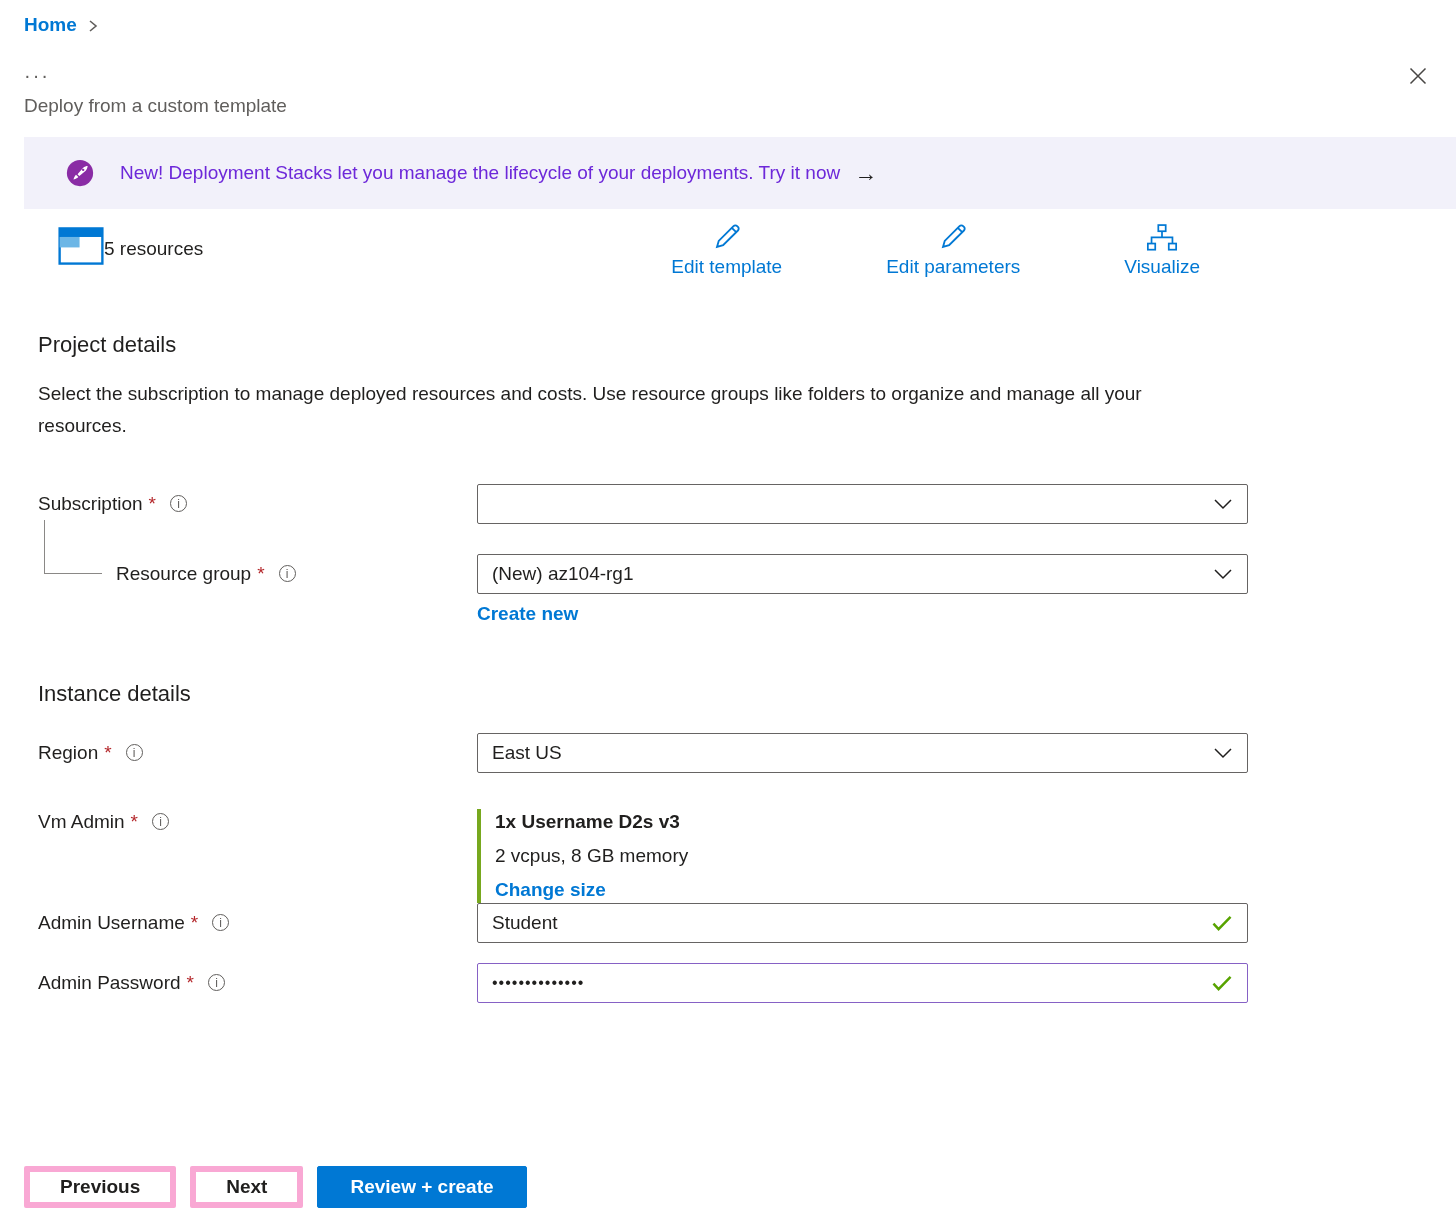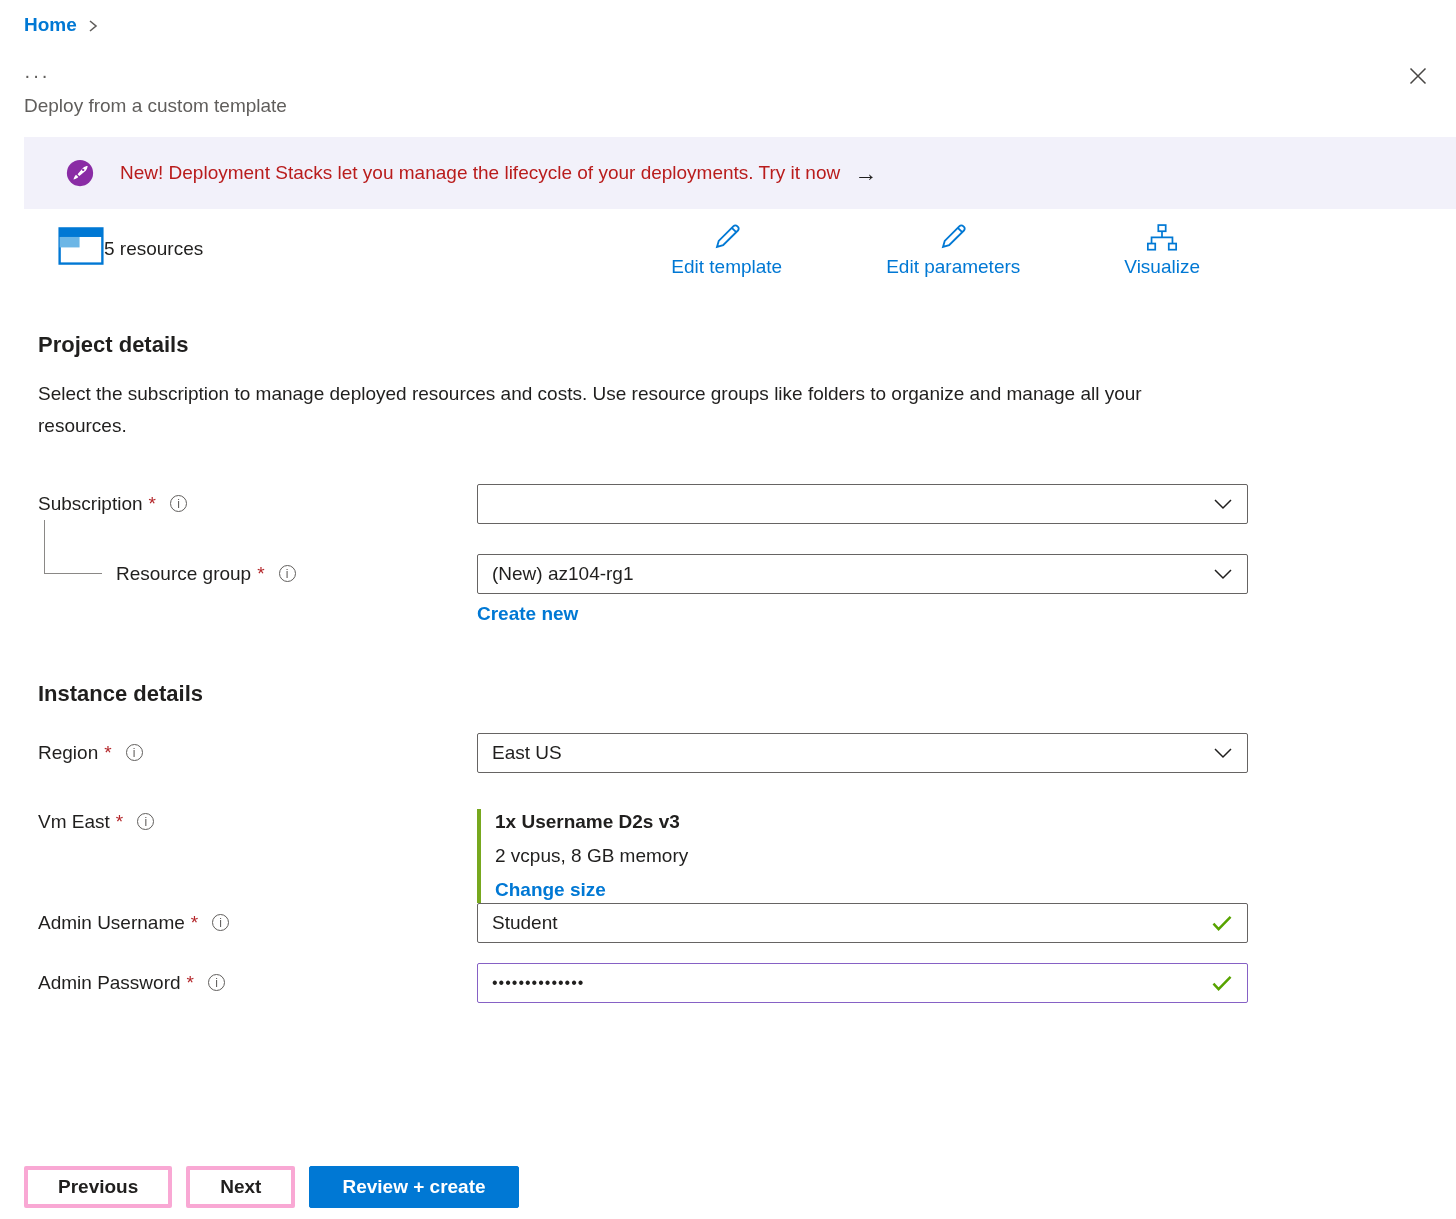--- a/index.html
+++ b/index.html
@@ -23,33 +23,33 @@
 
   .title-row { display: flex; align-items: center; gap: 34px; margin-top: 16px; }
   .page-title { font-size: 38px; font-weight: 700; letter-spacing: -0.5px; color: #1b1a19; }
   .more-menu { color: #605e5c; font-size: 20px; letter-spacing: 2px; background: none; border: none; cursor: pointer; padding-top: 12px; font-family: inherit; }
   .close-btn { position: absolute; top: 62px; right: 24px; background: none; border: none; cursor: pointer; padding: 4px; }
   .subtitle { color: #605e5c; font-size: 19px; margin-top: 8px; }
 
   
   .banner { margin: 20px 0 0 24px; height: 72px; background: #f2f1fa; display: flex; align-items: center; cursor: pointer; }
   .rocket { margin-left: 42px; display: inline-flex; }
-  .banner-text { margin-left: 26px; font-size: 19px; color: #b91c1c; }
+  .banner-text { margin-left: 26px; font-size: 19px; color: #6d28d9; }
   .banner-arrow { margin-left: 14px; font-size: 23px; color: #201f1e; }
 
   
   .template-row { margin: 10px 24px 0 24px; padding-left: 34px; display: flex; justify-content: space-between; align-items: flex-start; }
   .template-info { display: flex; align-items: center; font-size: 19px; padding-top: 8px; }
   .template-actions { display: flex; gap: 104px; margin-right: 232px; }
   .tpl-action { display: flex; flex-direction: column; align-items: center; gap: 3px; color: #0078d4; font-size: 19px; cursor: pointer; background: none; border: none; font-family: inherit; }
   .tpl-action .act-icon { height: 34px; display: flex; align-items: flex-end; }
 
   
   .form { padding: 0 24px 0 38px; }
-  .section-heading { font-size: 22px; font-weight: 700; color: #201f1e; }
+  .section-heading { font-size: 22px; font-weight: 400; color: #201f1e; }
   .h-project { margin-top: 54px; }
   .h-instance { margin-top: 56px; }
   .description { font-size: 19px; line-height: 1.68; margin-top: 20px; max-width: 1150px; color: #201f1e; }
 
   .form-row { display: flex; align-items: center; position: relative; }
   .label-col { width: 439px; display: flex; align-items: center; font-size: 19px; flex-shrink: 0; }
   .req { color: #b4272b; margin-left: 6px; font-size: 19px; }
   .info-icon { width: 17px; height: 17px; border: 1px solid #605e5c; border-radius: 50%; font-size: 12px; color: #605e5c; display: inline-flex; align-items: center; justify-content: center; margin-left: 14px; flex-shrink: 0; }
   .field-col { width: 771px; }
 
@@ -80,21 +80,21 @@
   .vm-change { display: inline-block; margin-top: 12px; }
 
   .row-username { }
   .row-password { margin-top: 20px; }
   .password-input { border-color: #8661c5; }
   .password-dots { font-size: 16px; letter-spacing: 1px; color: #201f1e; }
 
   
   .footer { position: absolute; left: 24px; bottom: 11px; display: flex; gap: 14px; }
   .btn { height: 42px; display: inline-flex; align-items: center; justify-content: center; font-size: 19px; border-radius: 2px; cursor: pointer; font-family: inherit; }
-  .btn-outline { background: #fff; border: 4px solid #f9a8d4; color: #201f1e; font-weight: 600; padding: 12px 30px; }
+  .btn-outline { background: #fff; border: 6px solid #f9a8d4; color: #201f1e; font-weight: 600; padding: 12px 30px; }
   .btn-primary { background: #0078d4; border: 1px solid #0078d4; color: #fff; font-weight: 700; padding: 0 32px; }
 </style>
 </head>
 <body>
 
 <div class="page">
 
   <div class="header">
     <div class="breadcrumb">
       <a class="breadcrumb-link">Home</a>
@@ -237,21 +237,21 @@
             <svg width="20" height="14" viewBox="0 0 20 14">
                 <path d="M2 3l8 8 8-8" fill="none" stroke="#201f1e" stroke-width="1.5"></path>
               </svg>
           </span>
         </div>
       </div>
     </div>
 
     <div class="form-row row-vmsize">
       <div class="label-col">
-        <span>Vm East</span>
+        <span>Vm Admin</span>
         <span class="req">*</span>
         <span class="info-icon">i</span>
       </div>
       <div class="field-col">
         <div class="vm-block">
           <div class="vm-title">1x Username D2s v3</div>
           <div class="vm-specs">2 vcpus, 8 GB memory</div>
           <a class="link vm-change">Change size</a>
         </div>
       </div>

